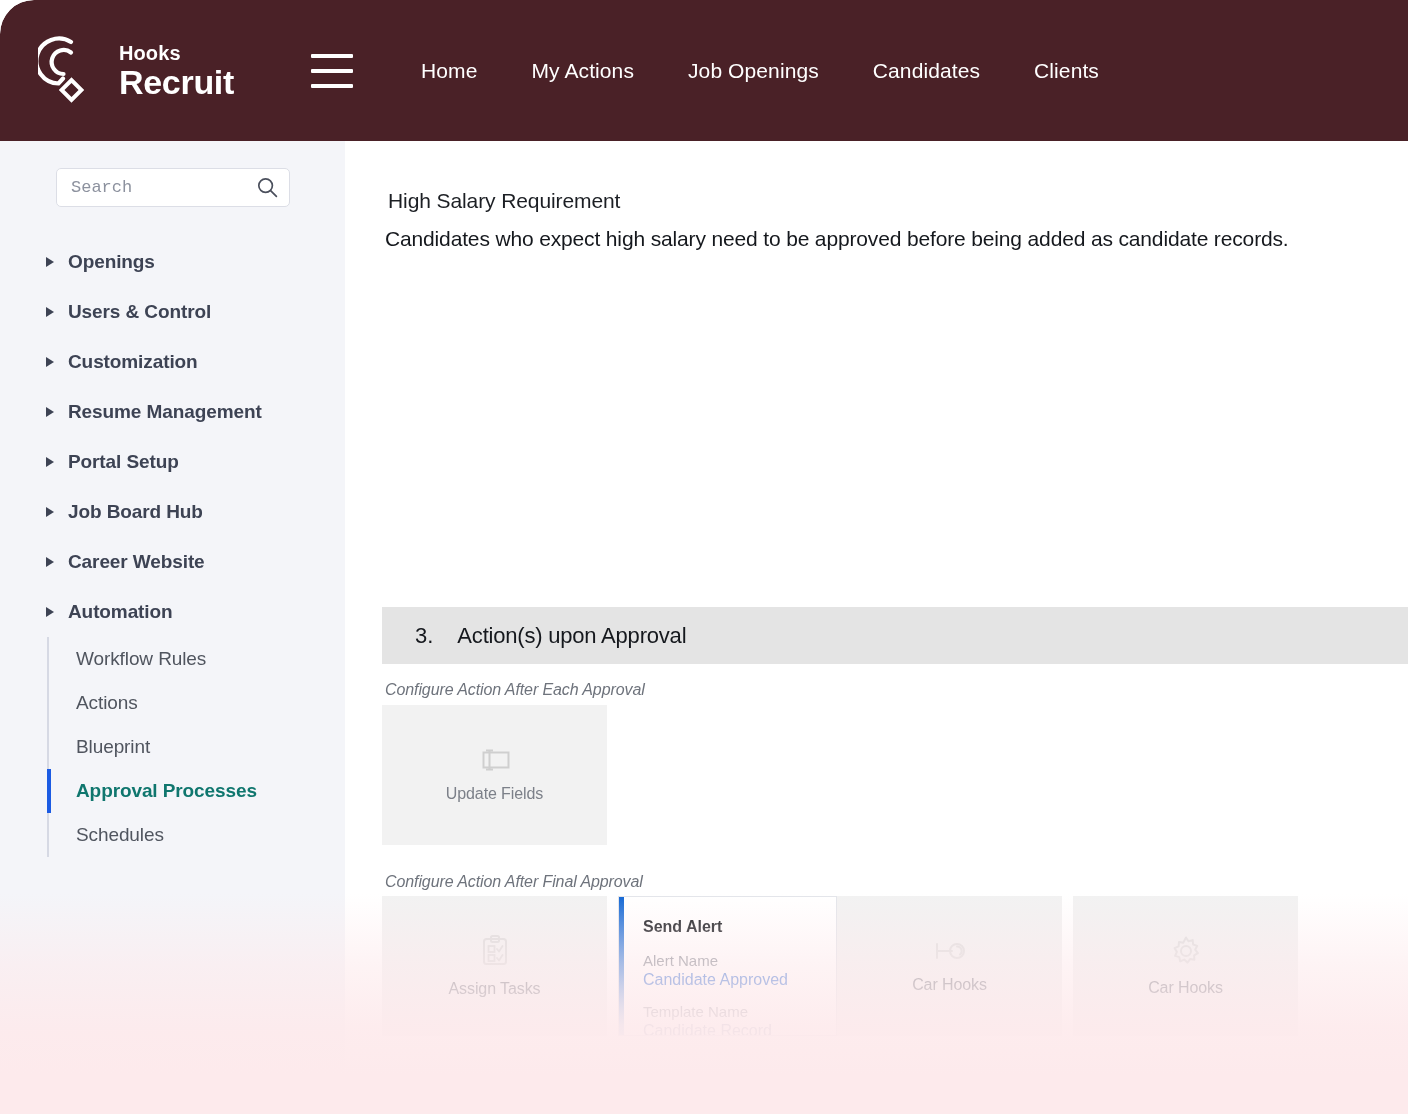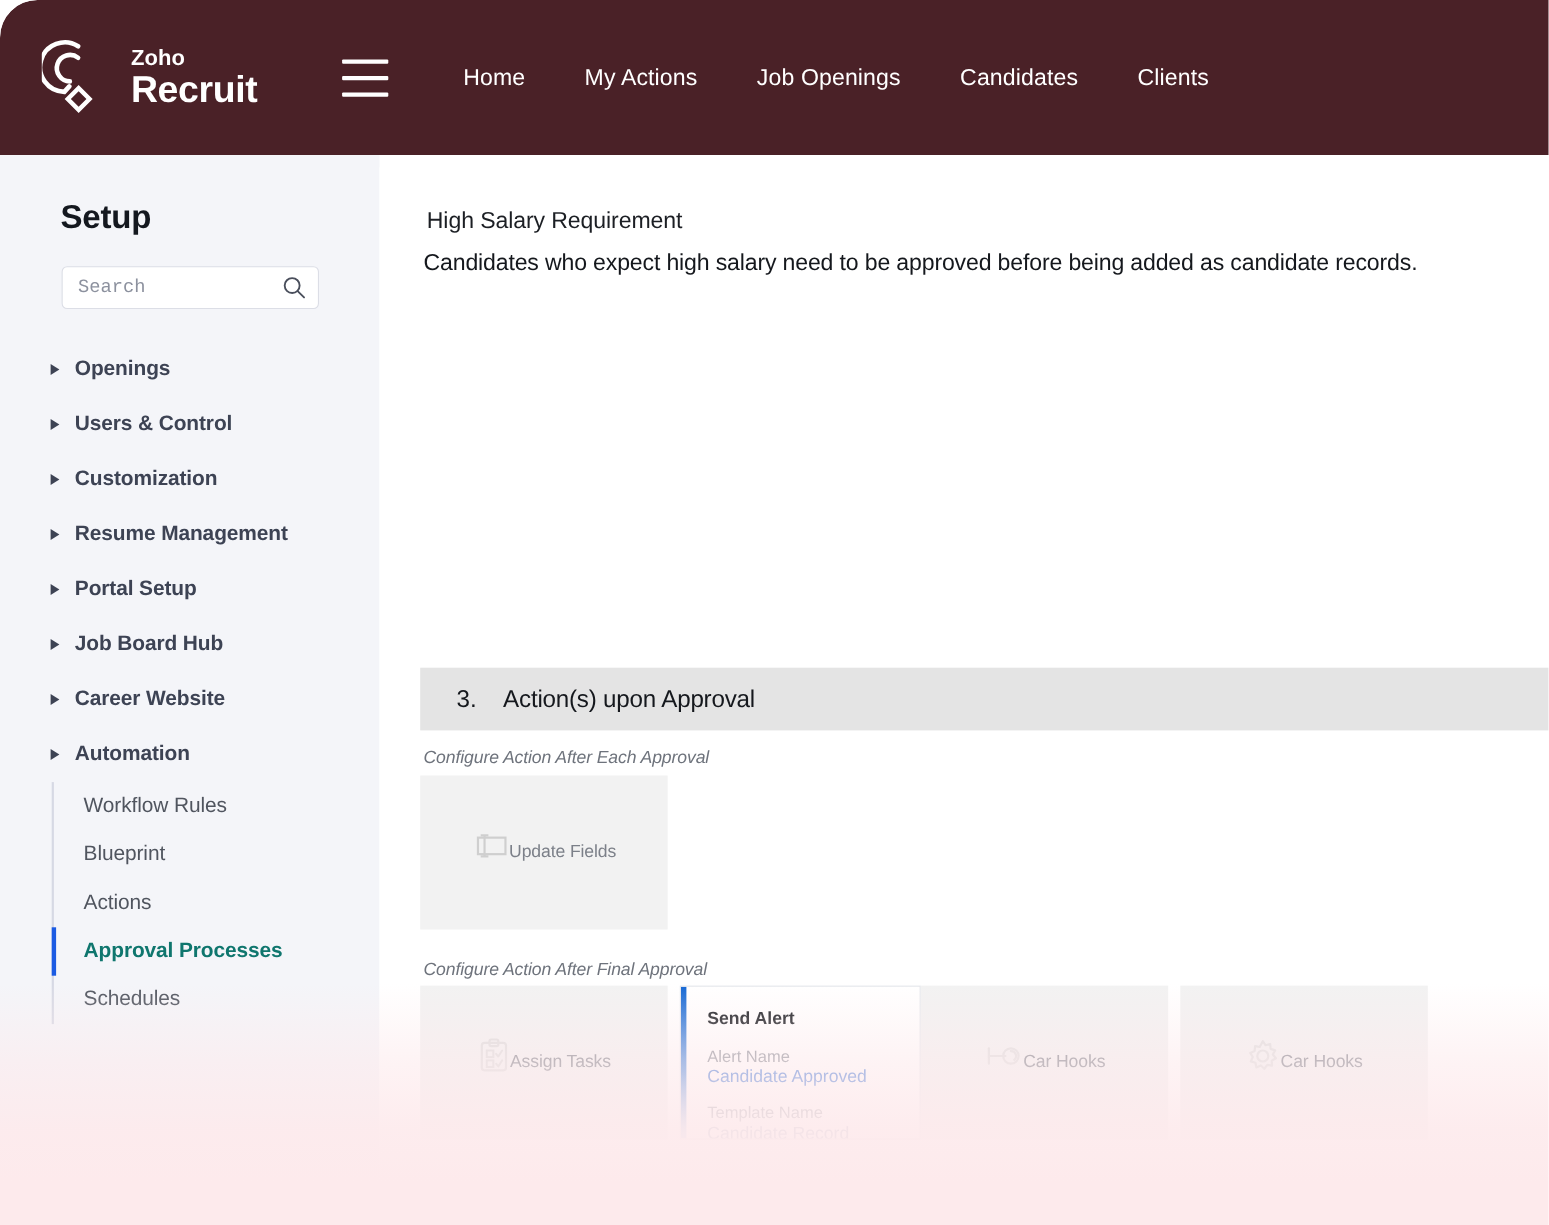--- a/index.html
+++ b/index.html
@@ -258,21 +258,21 @@
 
   .card-row { position: absolute; display: flex; }
   .card-row.each  { left: 37px; top: 553px; }
   .card-row.final { left: 37px; top: 744px; }
 
   .card {
     width: 225px;
     height: 140px;
     background: #F2F2F2;
     display: flex;
-    flex-direction: row;
+    flex-direction: column;
     align-items: center;
     justify-content: center;
     cursor: pointer;
     flex: 0 0 auto;
   }
   .card + .card { margin-left: 11px; }
   .card-icon { margin-bottom: 12px; opacity: 1; }
   .card-label {
     font-size: 16px;
     color: #7C8089;
@@ -346,21 +346,21 @@
 
   <div class="topnav">
 
     <div class="brand">
       <svg class="brand-mark" viewBox="0 0 68 70">
         <path d="M33 6 A22.5 22.5 0 1 0 20.5 47.5 L25 42.5" fill="none" stroke="#ffffff" stroke-width="4.2" stroke-linecap="round"></path>
         <path d="M33 16.5 A12 12 0 1 0 25.5 38" fill="none" stroke="#ffffff" stroke-width="4.2" stroke-linecap="round"></path>
         <rect x="26.5" y="47" width="14" height="14" transform="rotate(45 33.5 54)" fill="none" stroke="#ffffff" stroke-width="4"></rect>
       </svg>
       <div class="brand-words">
-        <span class="brand-zoho">Zoho</span>
+        <span class="brand-zoho">Hooks</span>
         <span class="brand-recruit">Recruit</span>
       </div>
     </div>
 
     <div class="hamburger">
       <span></span>
       <span></span>
       <span></span>
     </div>
 
@@ -368,21 +368,20 @@
       <div class="navlink">Home</div>
       <div class="navlink">My Actions</div>
       <div class="navlink">Job Openings</div>
       <div class="navlink">Candidates</div>
       <div class="navlink">Clients</div>
     </div>
   </div>
 
   <div class="sidebar">
 
-    <div class="setup-title">Setup</div>
 
     <div class="search-wrap">
       <input class="search-box" type="text" placeholder="Search" style="">
       <svg class="search-icon" viewBox="0 0 21 21">
         <circle cx="8.6" cy="8.6" r="6.8" fill="none" stroke="#4A4F5C" stroke-width="1.7"></circle>
         <line x1="13.6" y1="13.6" x2="19.4" y2="19.4" stroke="#4A4F5C" stroke-width="1.7" stroke-linecap="round"></line>
       </svg>
     </div>
 
     <div class="nav-tree">
@@ -427,24 +426,24 @@
         <span class="tree-group-label">Automation</span>
       </div>
 
       <div class="sub-list">
         <div class="sub-rail"></div>
 
         <div class="sub-item">
           <span class="sub-item-label">Workflow Rules</span>
         </div>
         <div class="sub-item">
-          <span class="sub-item-label">Blueprint</span>
+          <span class="sub-item-label">Actions</span>
         </div>
         <div class="sub-item">
-          <span class="sub-item-label">Actions</span>
+          <span class="sub-item-label">Blueprint</span>
         </div>
         <div class="sub-item active">
           <span class="sub-item-label">Approval Processes</span>
         </div>
         <div class="sub-item">
           <span class="sub-item-label">Schedules</span>
         </div>
       </div>
 
     </div>

